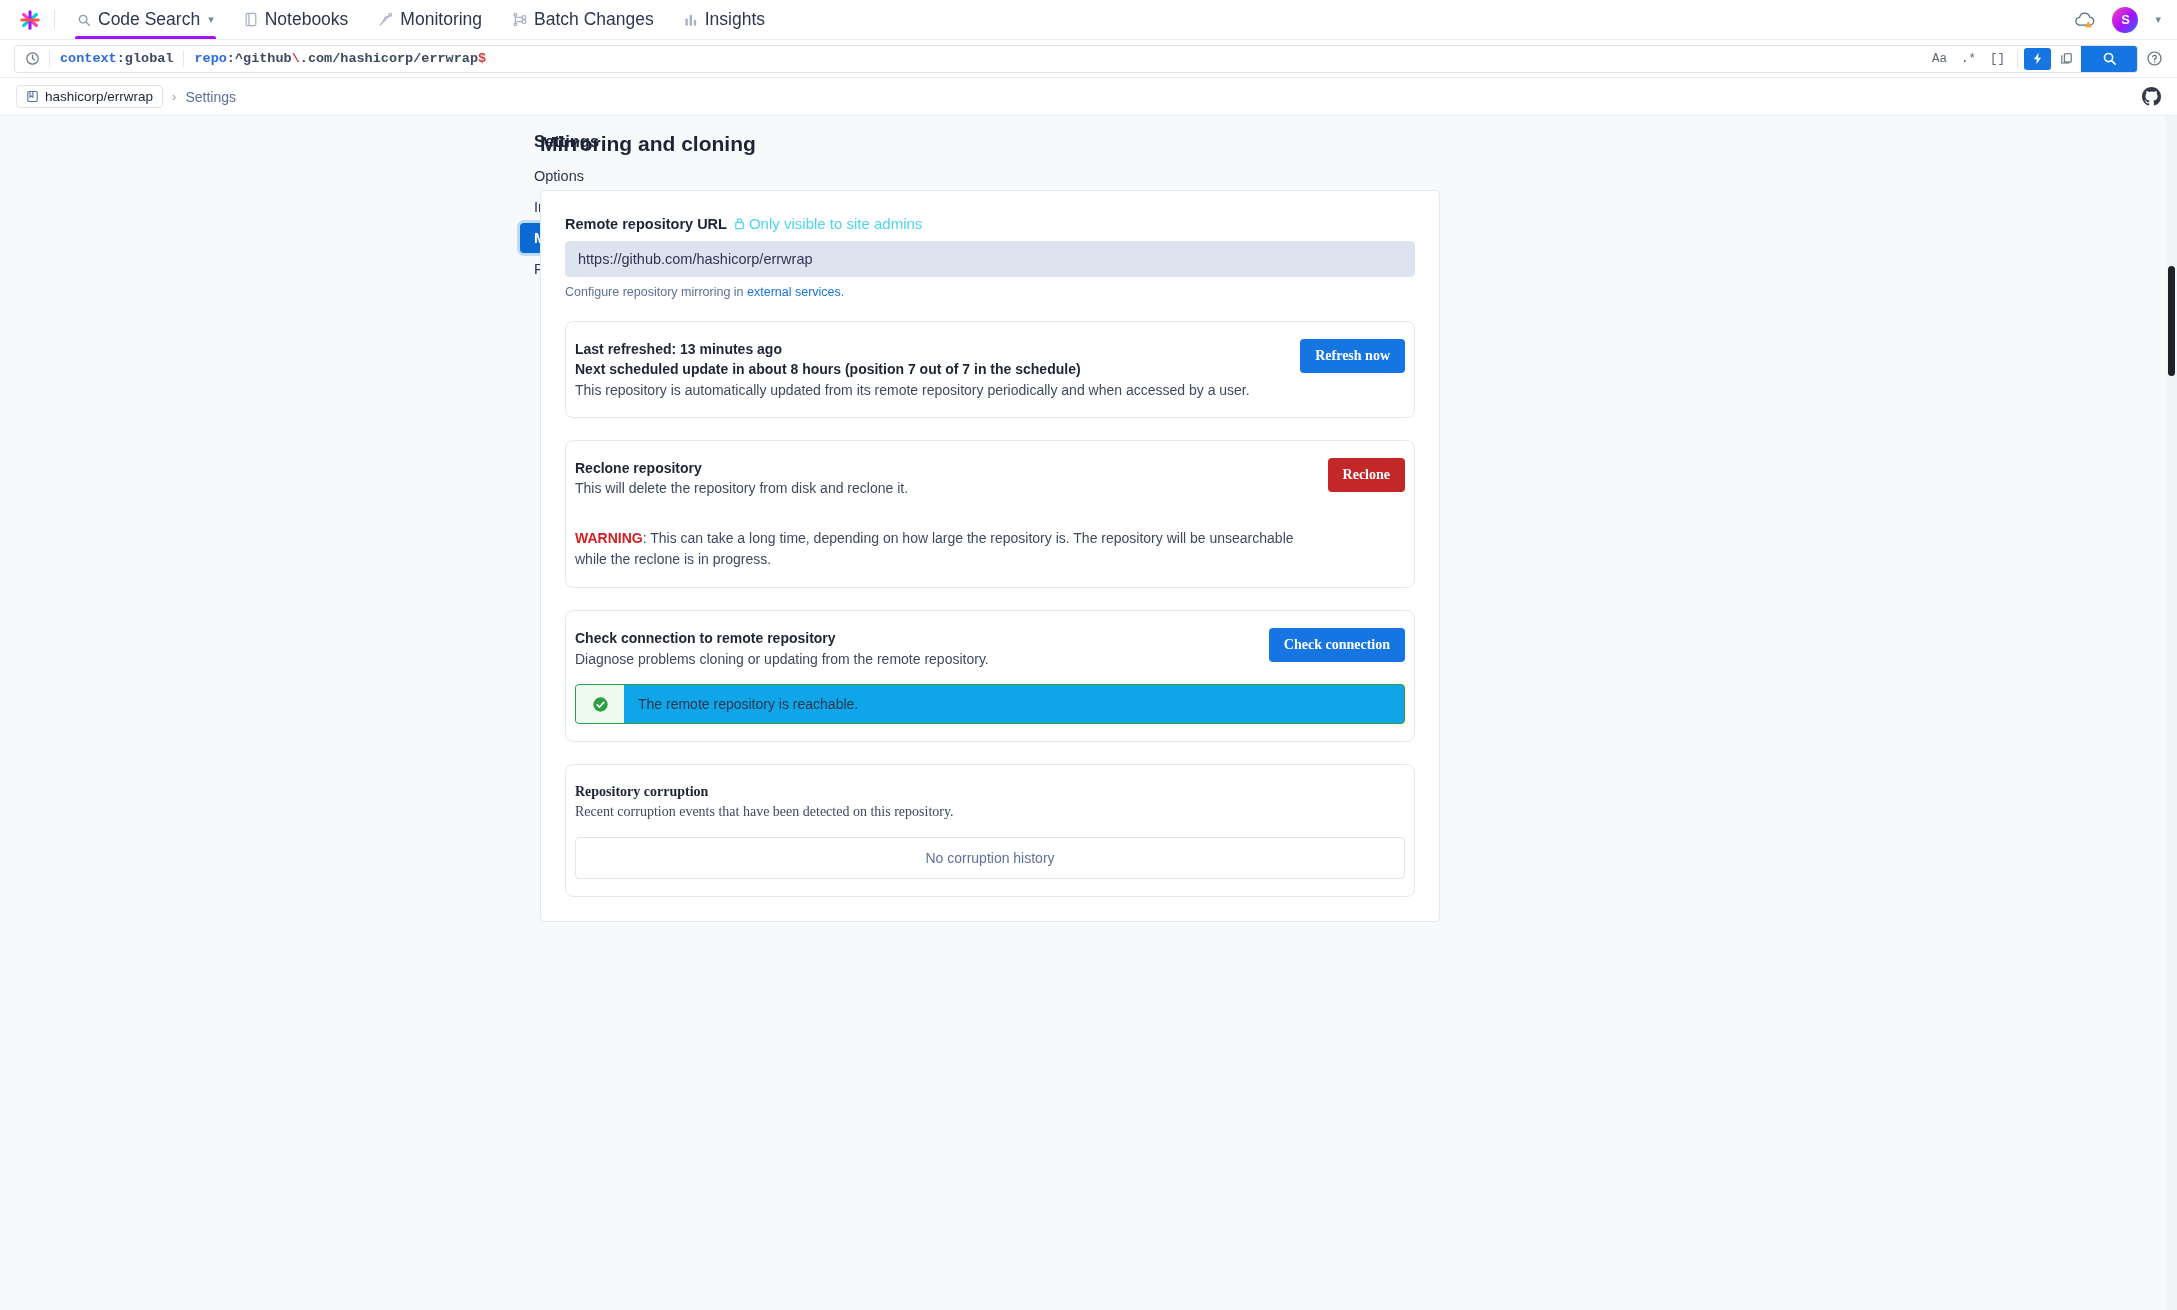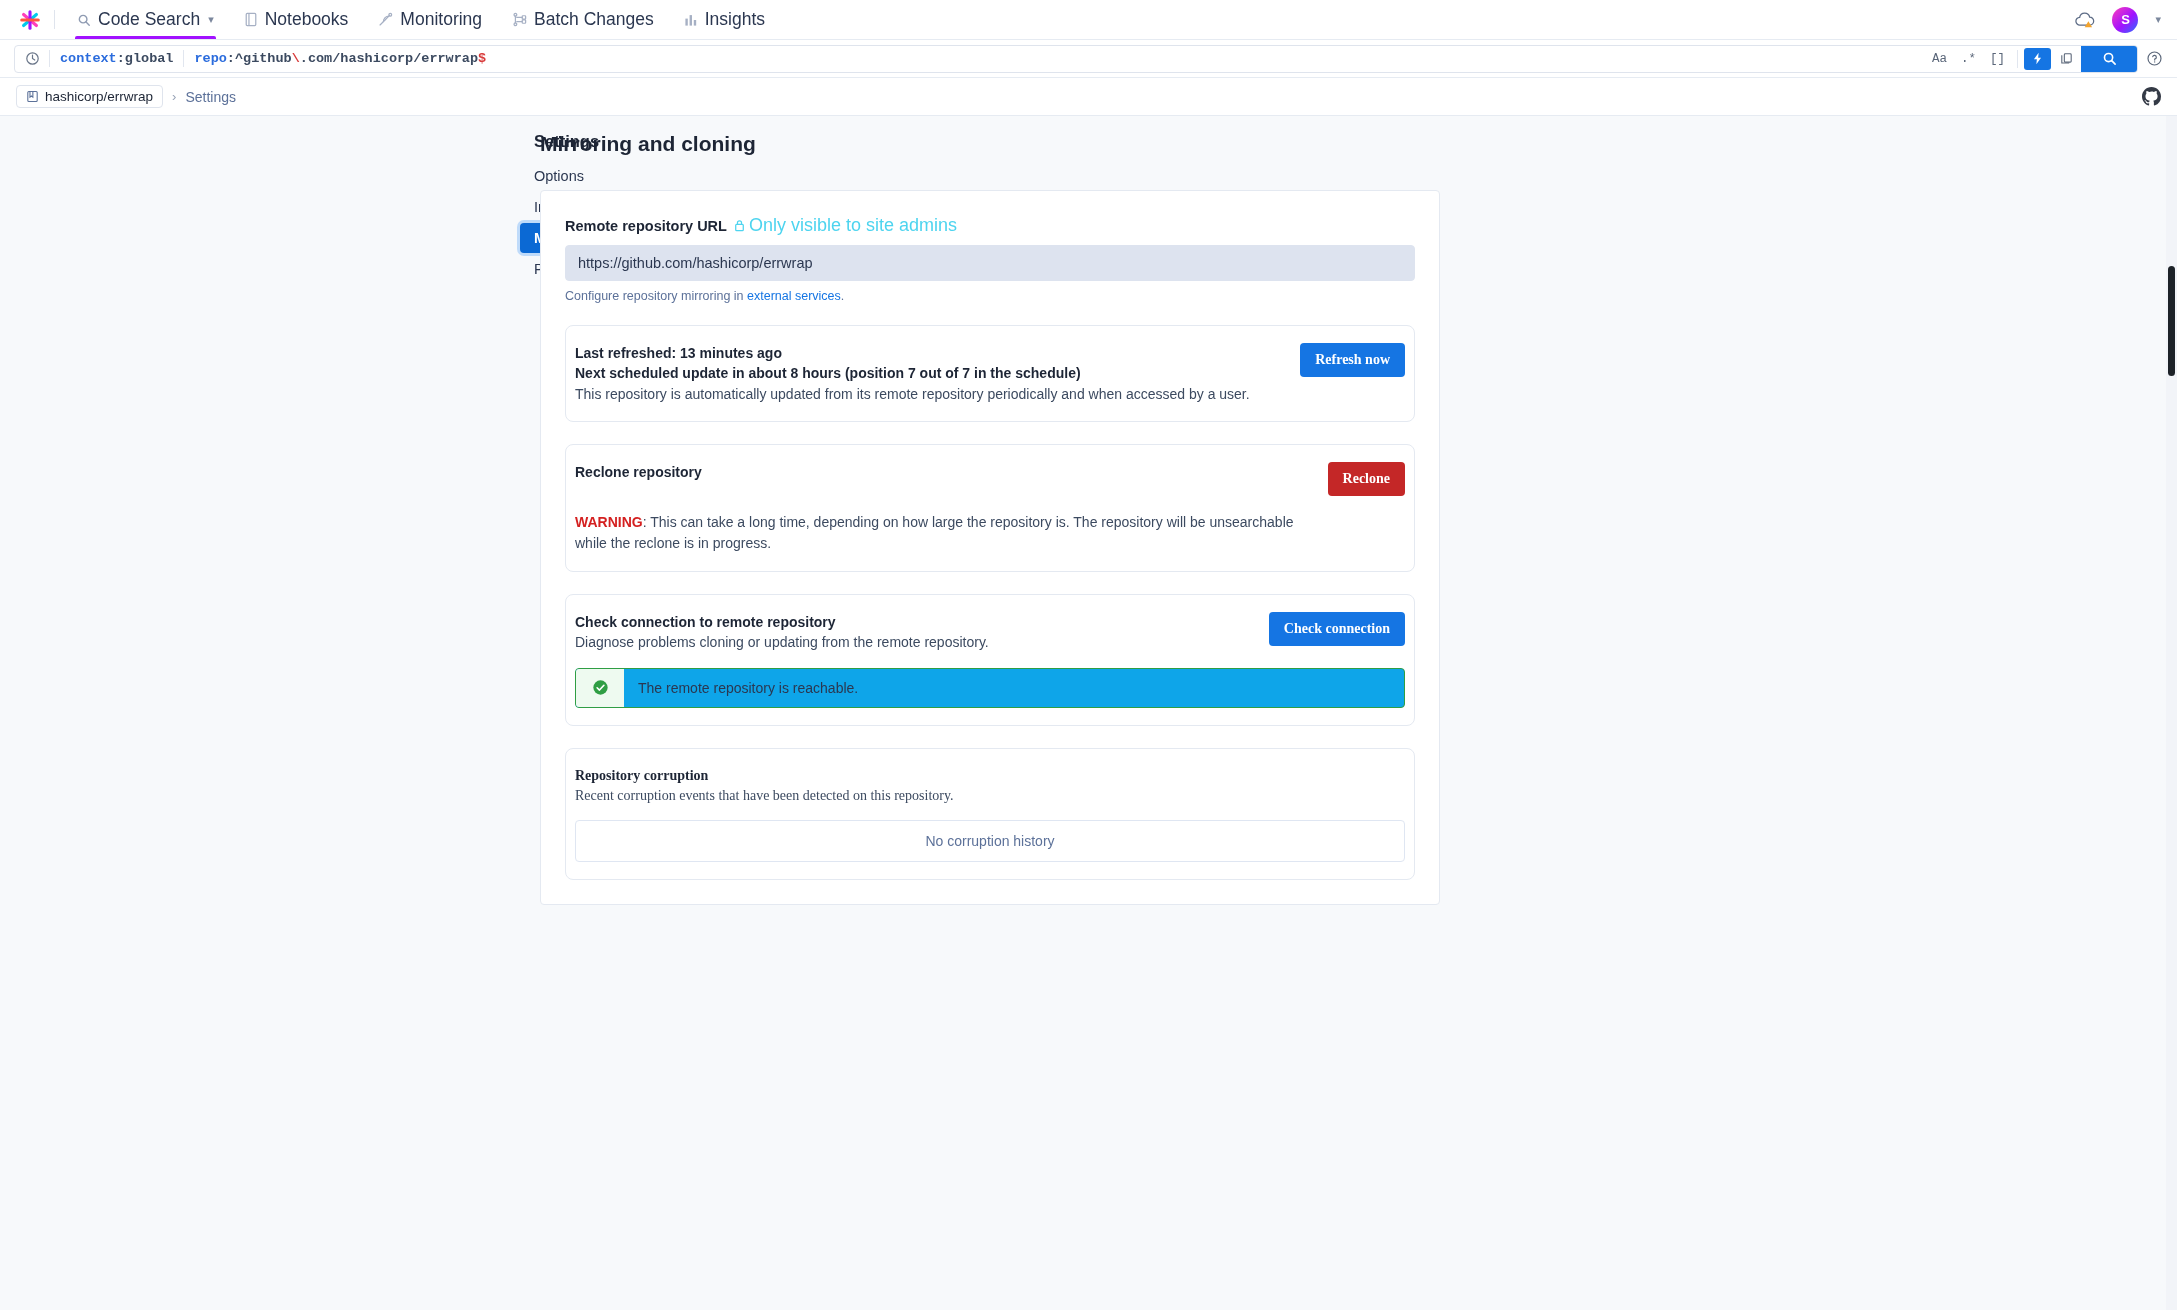--- a/index.html
+++ b/index.html
@@ -119,21 +119,21 @@
   .content { width: 900px; margin-left: 20px; }
   .h1 { font-size: 21px; font-weight: bold; color: #1d2535; margin-bottom: 34px; }
   .panel {
     background: #fff; border: 1px solid #e4e9f1; border-radius: 4px;
     padding: 24px;
   }
   .field-label {
     font-size: 14.5px; font-weight: bold; color: #1d2535;
     display: flex; align-items: center; gap: 7px; margin-bottom: 9px;
   }
-  .admin-note { font-size: 18px; font-weight: normal; color: #4dd4ef; display: flex; align-items: center; gap: 4px; }
+  .admin-note { font-size: 15px; font-weight: normal; color: #4dd4ef; display: flex; align-items: center; gap: 4px; }
   .url-input {
     width: 100%; background: #dde3ef; border: 1px solid #dde3ef; border-radius: 4px;
     padding: 9px 12px; font-size: 14.5px; color: #2b3750;
     font-family: "Liberation Sans", sans-serif;
   }
   .hint { font-size: 12.5px; color: #5c7199; margin-top: 8px; }
   .hint a { color: #1575e3; text-decoration: none; }
 
   .card {
     border: 1px solid #e4e9f1; border-radius: 8px;
@@ -378,20 +378,21 @@
             <div class="line-b">Next scheduled update in about 8 hours (position 7 out of 7 in the schedule)</div>
             <div class="line-n">This repository is automatically updated from its remote repository periodically and when accessed by a user.</div>
           </div>
           <button class="btn btn-blue">Refresh now</button>
         </div>
 
         
         <div class="card">
           <div class="card-body">
             <div class="line-b">Reclone repository</div>
+            <div class="line-n">This will delete the repository from disk and reclone it.</div>
             <div class="warn-p"><span class="warn-k">WARNING</span><span>: This can take a long time, depending on how large the repository is. The repository will be unsearchable while the reclone is in progress.</span></div>
           </div>
           <button class="btn btn-red">Reclone</button>
         </div>
 
         
         <div class="card" style="flex-direction:column; gap:0;">
           <div style="display:flex; align-items:flex-start; gap:16px; width:100%;">
             <div class="card-body">
               <div class="line-b">Check connection to remote repository</div>

